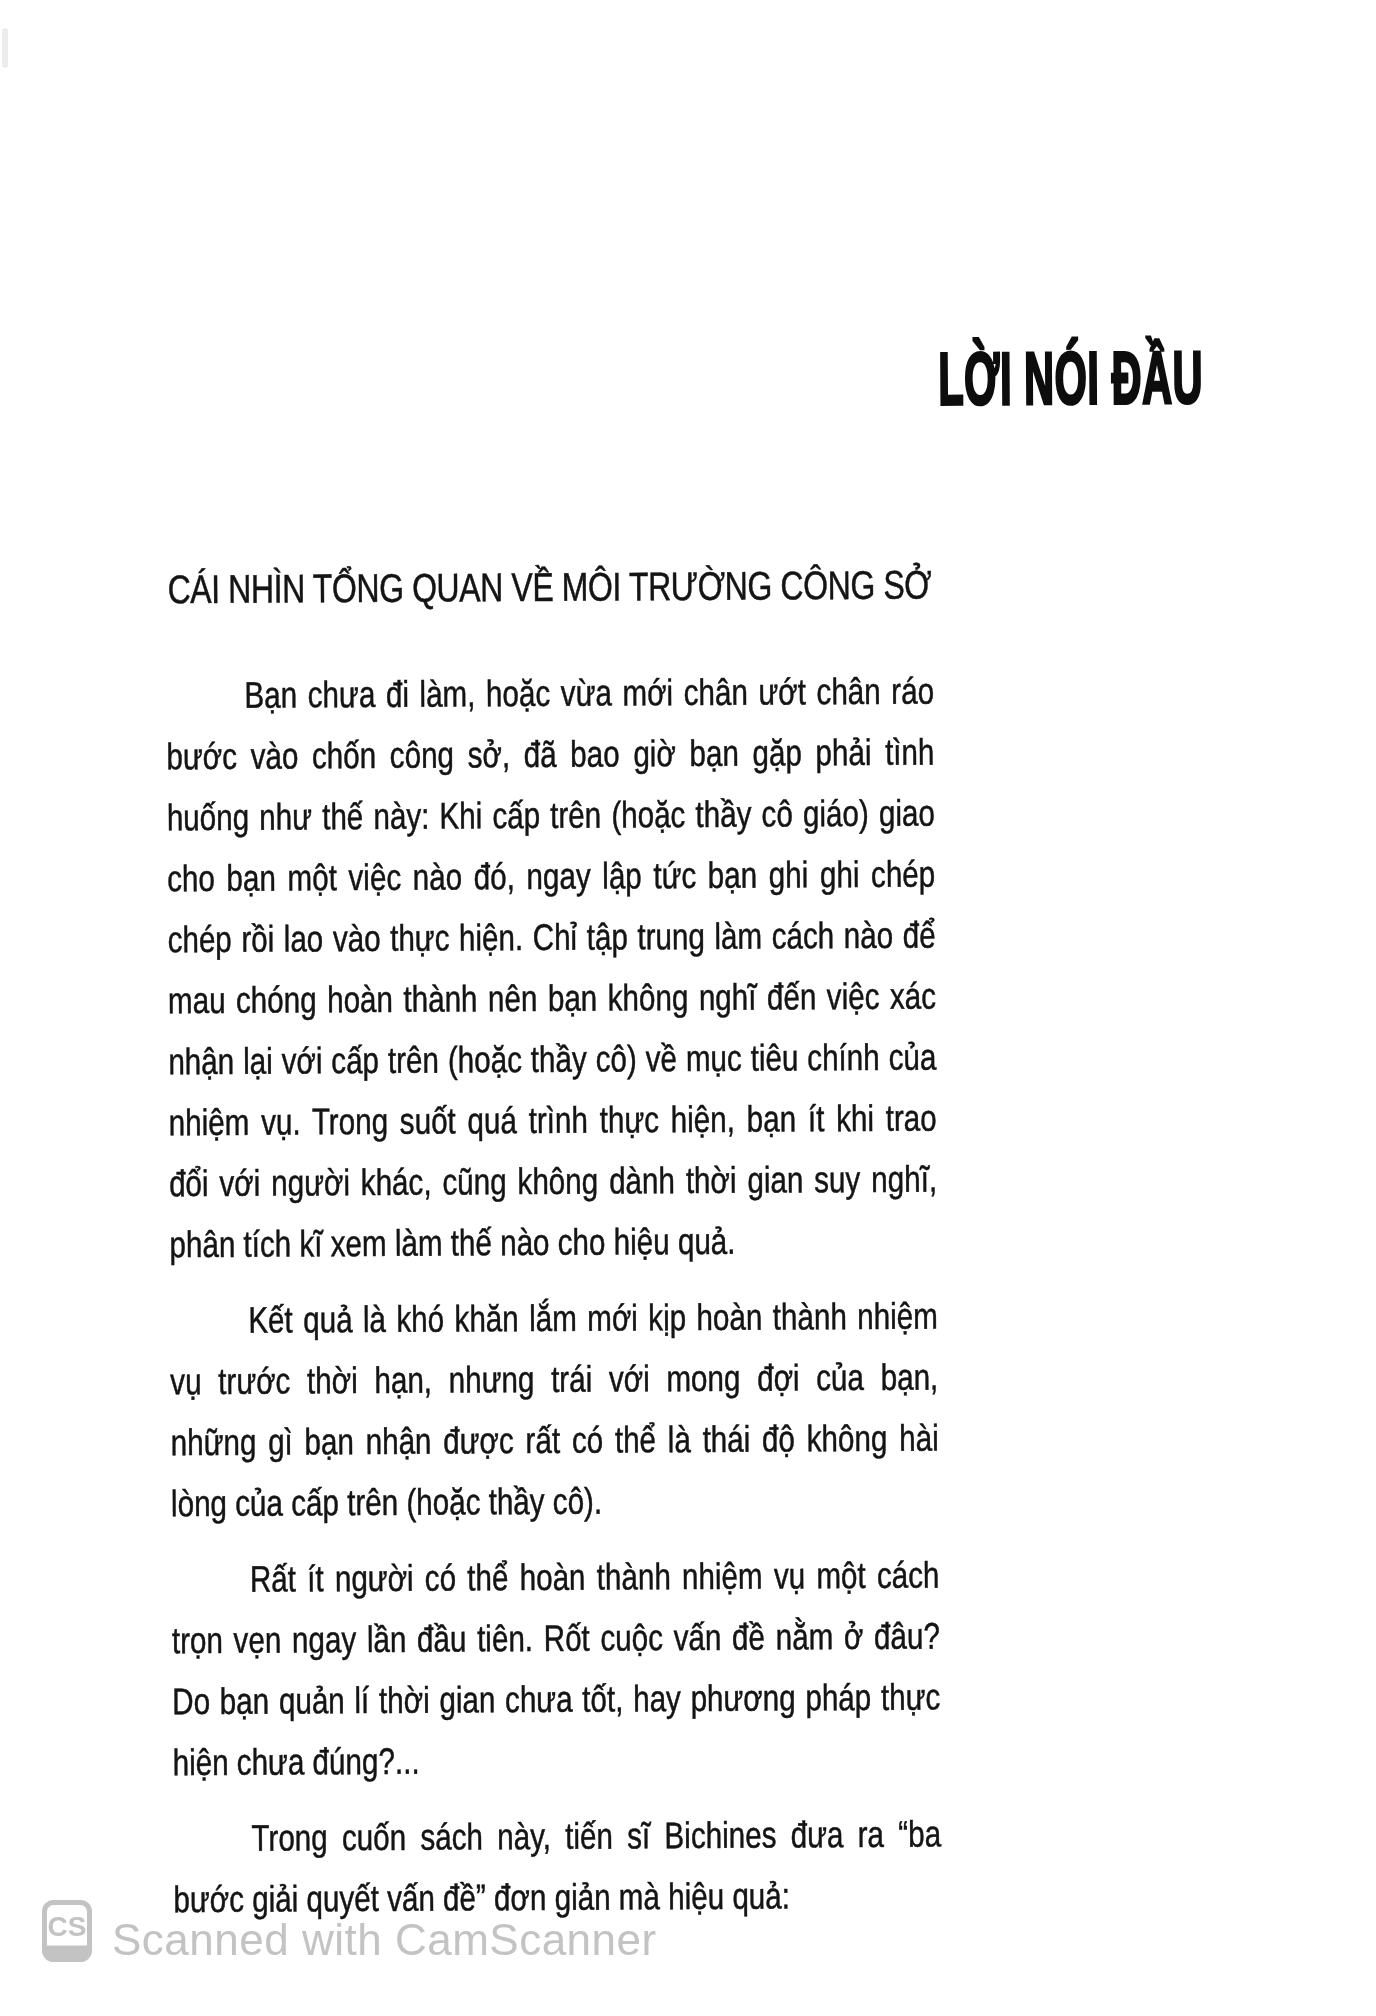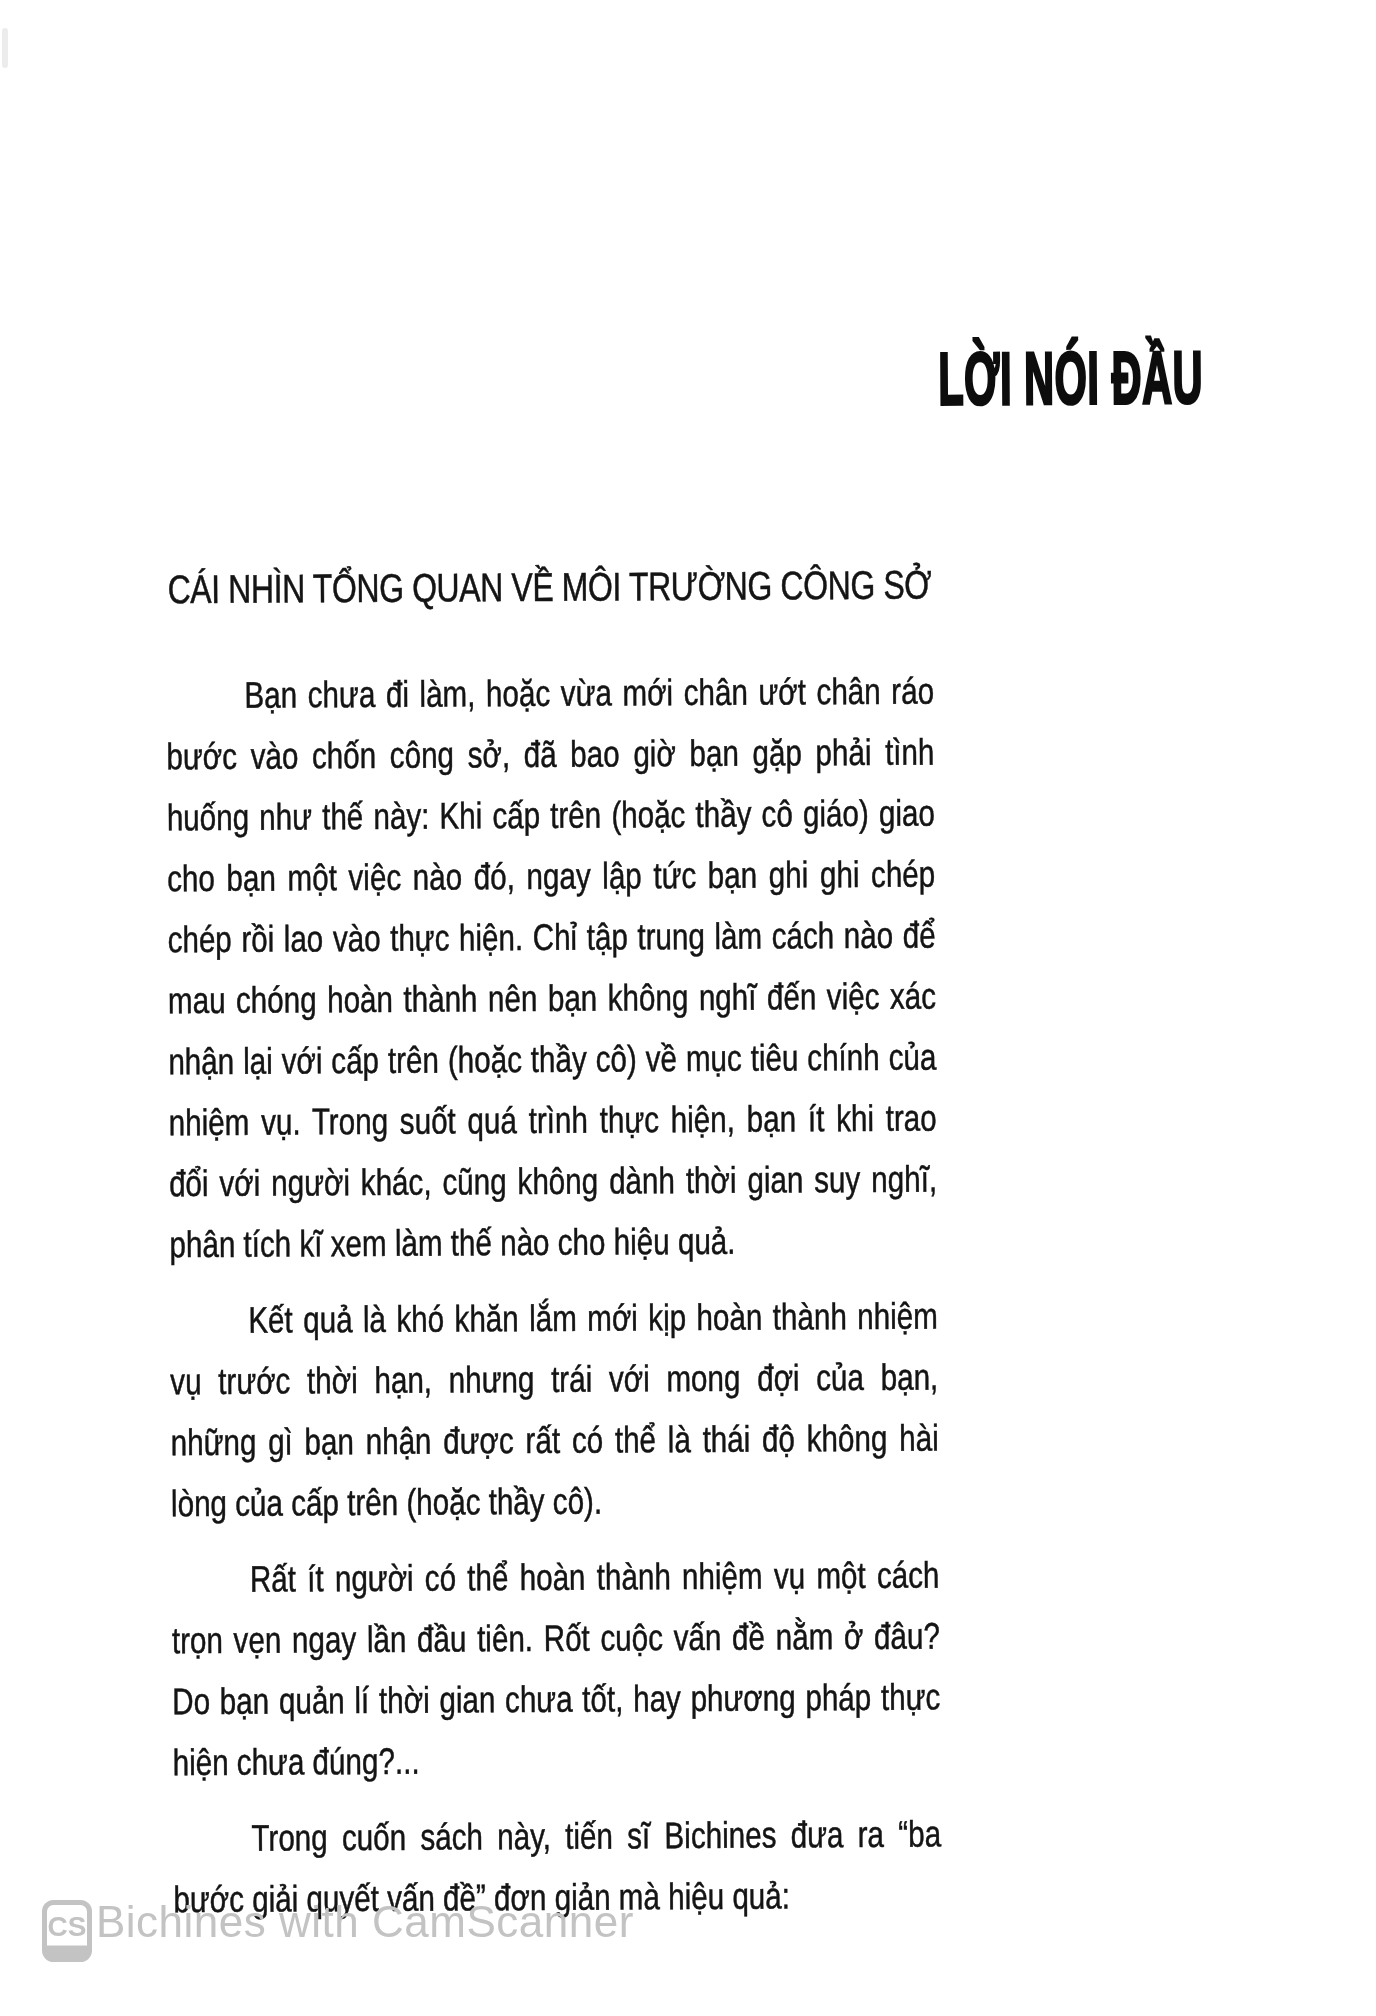--- a/index.html
+++ b/index.html
@@ -66,22 +66,22 @@
     text-align: justify;
     text-indent: 98px;
   }
   .para:last-child { margin-bottom: 0; }
 
   .watermark-bar {
     position: absolute;
     left: 42px;
     top: 1900px;
     display: flex;
-    align-items: flex-start;
-    gap: 4px;
+    align-items: flex-end;
+    gap: 20px;
   }
   .cs-icon { display: block; }
   .watermark-text {
     font-size: 44px;
     line-height: 1;
     color: #c3c3c3;
     letter-spacing: 0.5px;
     white-space: nowrap;
   }
   
@@ -119,16 +119,16 @@
     </div>
 
   </div>
 
   <div class="watermark-bar">
     <svg class="cs-icon" width="50" height="62" viewBox="0 0 50 62" aria-hidden="true">
       <rect x="2.5" y="2.5" width="45" height="57" rx="9" fill="none" stroke="#c3c3c3" stroke-width="5"></rect>
       <path d="M2.5 45.5 h45 v5 a9 9 0 0 1 -9 9 h-27 a9 9 0 0 1 -9 -9 z" fill="#c3c3c3"></path>
       <text x="25" y="36" text-anchor="middle" font-family="Liberation Sans, sans-serif" font-size="28" font-weight="bold" fill="#c3c3c3">CS</text>
     </svg>
-    <span class="watermark-text">Bichines with CamScanner</span>
+    <span class="watermark-text">Scanned with CamScanner</span>
   </div>
 
 </div>
 
 </body></html>

